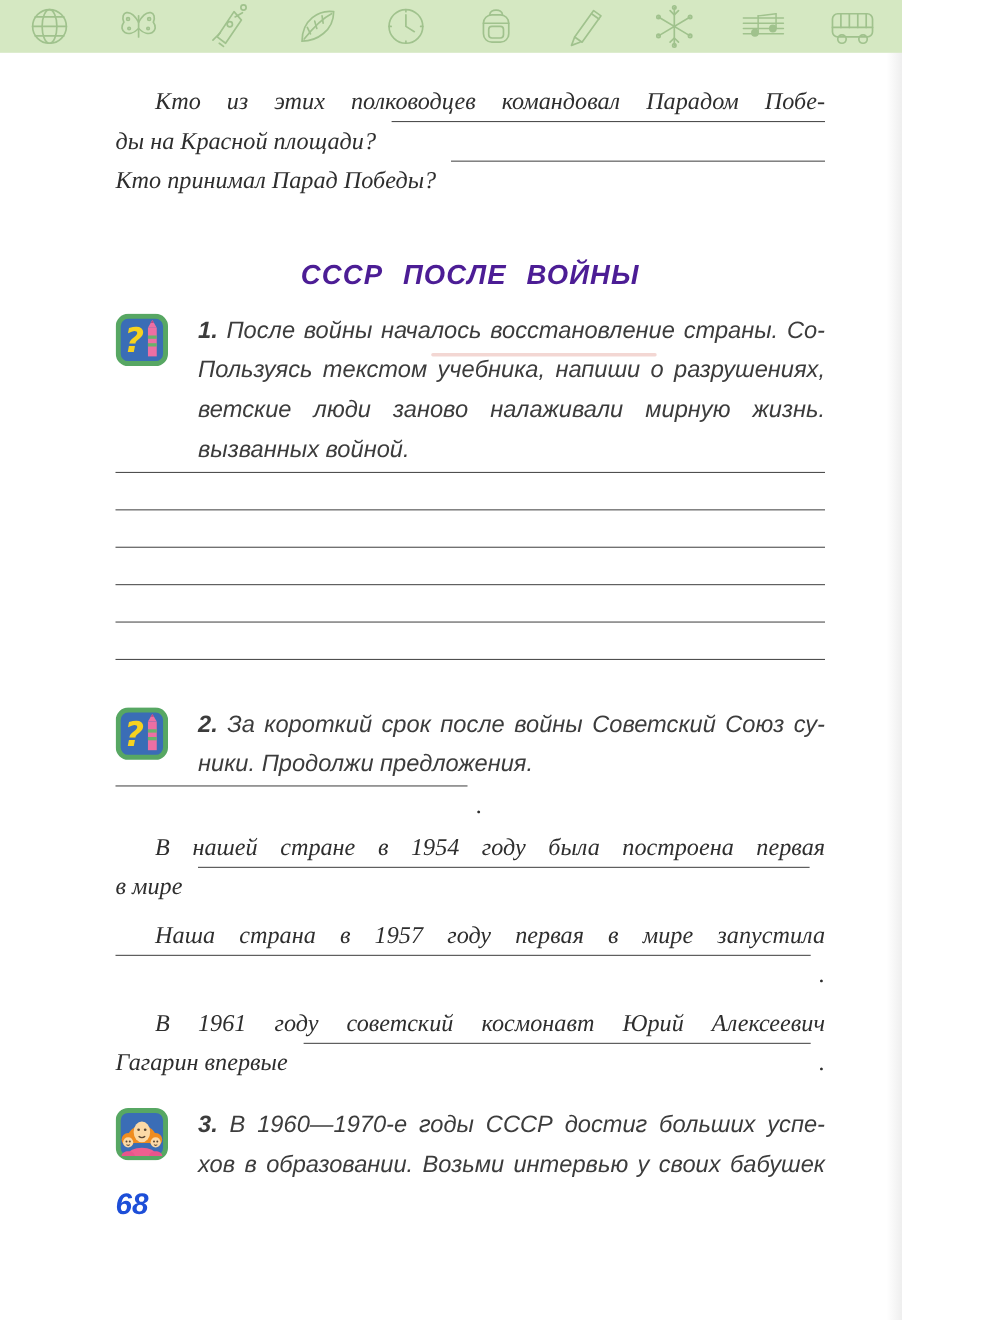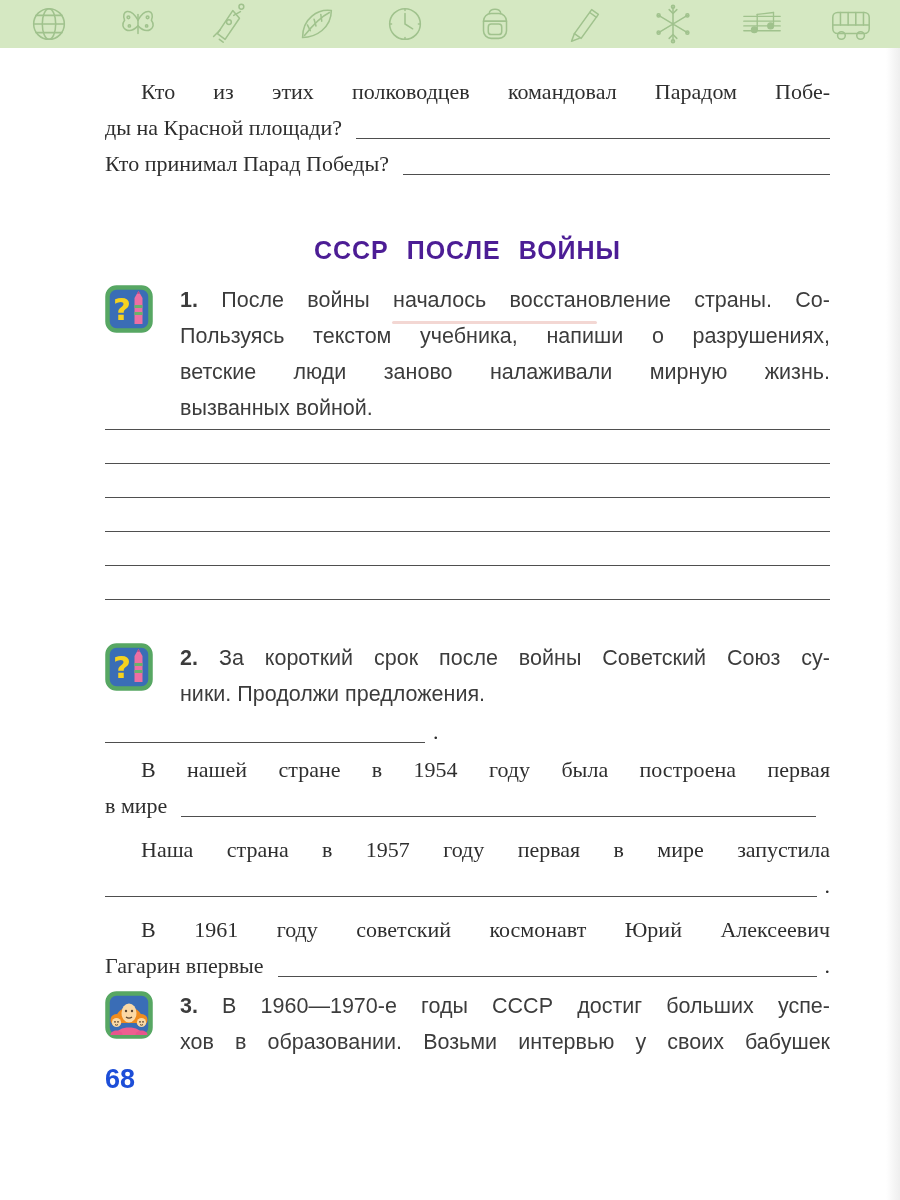--- a/index.html
+++ b/index.html
@@ -1,18 +1,18 @@
 <!DOCTYPE html>
 <html><head>
 <meta charset="utf-8">
 <style>
   html,body{margin:0;padding:0;background:#fff;}
   .page{
-    position:relative;width:900px;height:1200px;background:#ffffff;
-    font-family:"Liberation Sans",sans-serif;overflow:hidden;
+    position:relative;width:820px;height:1200px;background:#ffffff;
+    font-family:"Liberation Sans",sans-serif;overflow:hidden;font-style:italic;
   }
   
   .strip{
     height:48px;background:#d5e8c2;display:flex;align-items:center;
     justify-content:space-around;padding:0 4px;
   }
   .strip svg{opacity:.7;}
   
   .edge-shadow{
     position:absolute;top:48px;right:0;width:14px;height:1152px;
@@ -20,39 +20,39 @@
   }
   .pink-mark{
     position:absolute;left:392px;top:321px;width:205px;height:3px;
     background:#f0cdc8;opacity:.8;border-radius:2px;
   }
   .content{padding:0 70px 0 105px;}
   
   .serif{font-family:"Liberation Serif","DejaVu Serif",serif;color:#2e2e2e;font-size:22px;line-height:36px;}
   .serif .jline{text-align:justify;text-align-last:justify;-moz-text-align-last:justify;}
   .indent{text-indent:36px;}
-  .row{display:flex;align-items:flex-end;}
+  .row{display:flex;align-items:flex-start;}
   .row .txt{white-space:nowrap;}
   .blank{flex:1;border-bottom:1.7px solid #4e4e4e;margin:0 0 7px 14px;height:0;}
   .blank.fixed{flex:none;width:320px;margin-left:0;}
   .period{margin-left:8px;}
   
   .heading{
     margin-top:50px;text-align:center;font-weight:bold;font-size:25px;line-height:36px;
     color:#4c1d95;letter-spacing:1px;word-spacing:10px;
   }
   
   .task{display:flex;gap:27px;}
   .task .ticon{flex:none;width:48px;height:48px;margin-top:3px;}
   .ttext{flex:1;font-size:21.5px;line-height:36px;color:#3c3c3c;}
   .ttext .jline{text-align:justify;text-align-last:justify;-moz-text-align-last:justify;}
   .tnum{font-weight:bold;}
   .t1{margin-top:14px;}
   .t2{margin-top:40px;}
-  .t3{margin-top:4px;}
+  .t3{margin-top:20px;}
   
   .rules{margin-top:0;}
   .rule{height:0;border-top:1.7px solid #4f4f4f;margin-top:33px;}
   .rule:first-child{margin-top:3px;}
   
   .s-block{margin-top:2px;}
   .mt8{margin-top:8px;}
   
   .pagenum{
     margin-top:4px;font-weight:bold;font-size:27px;color:#1d4ed8;

